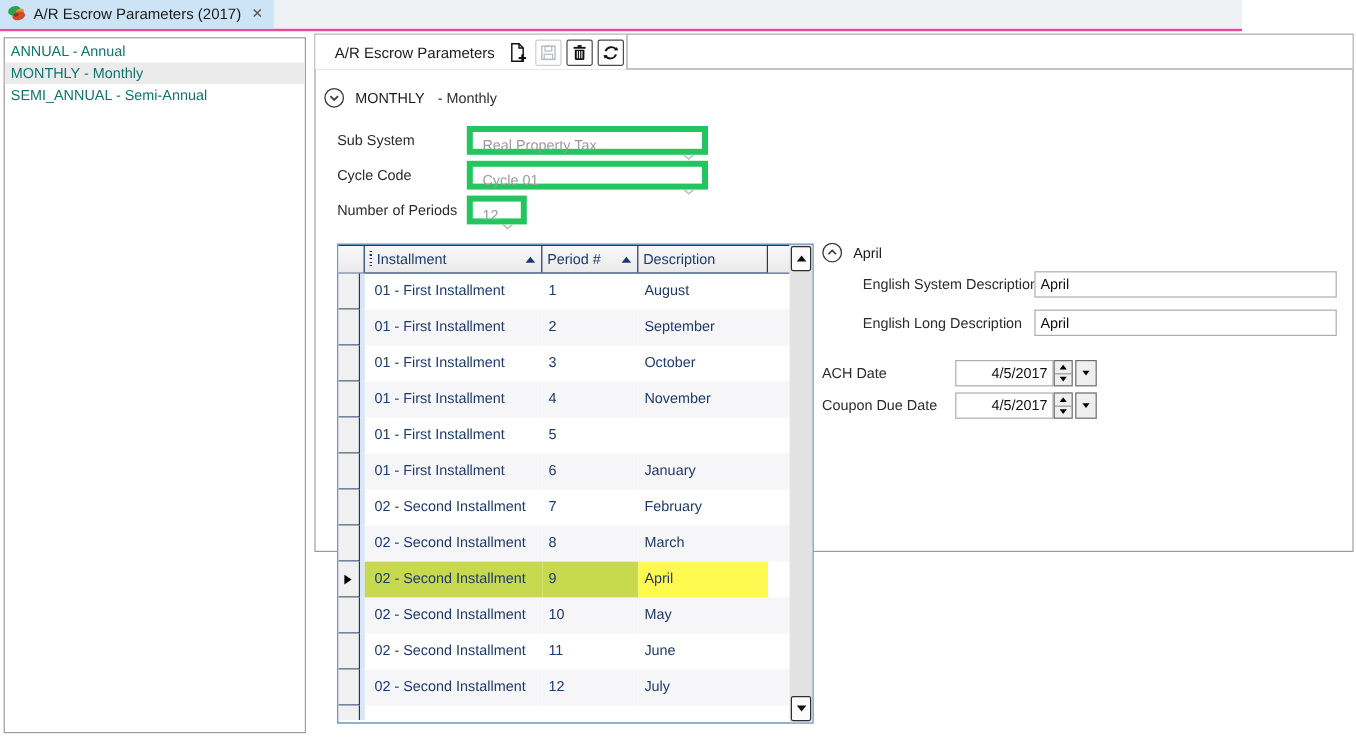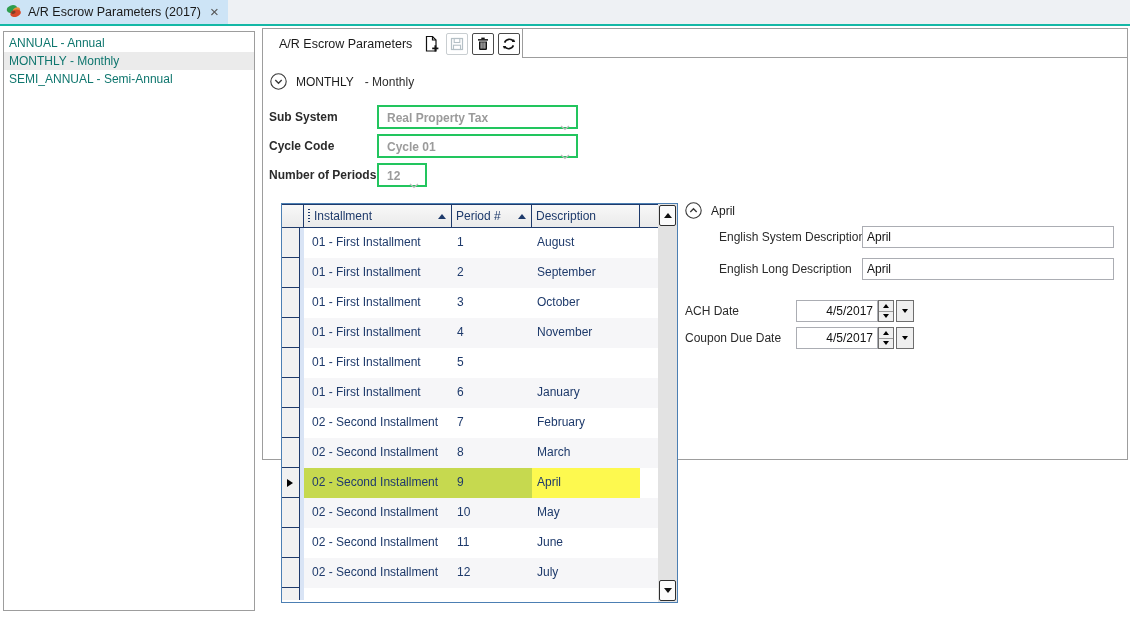--- a/index.html
+++ b/index.html
@@ -4,22 +4,22 @@
 <style>
   * { box-sizing: border-box; }
   html,body { margin:0; padding:0; }
   body {
     width:1130px; height:621px; position:relative; background:#ffffff;
     font-family:"Liberation Sans", sans-serif; font-size:12px; color:#1b1b1b;
     overflow:hidden;
   }
 
   
-  .tab-strip { position:absolute; left:0; top:0; width:1130px; height:26px;
-    background:#eef1f4; border-bottom:2px solid #14b8a6; }
+  .tab-strip { position:absolute; left:0; top:0; width:1035px; height:26px;
+    background:#eef1f4; border-bottom:2px solid #ec4899; }
   .doc-tab { position:absolute; left:0; top:0; height:24px; background:#cde4f6;
     display:flex; align-items:center; gap:6px; padding:0 9px 0 6px; cursor:default; }
   .doc-tab .title { font-size:12.5px; color:#1a1a1a; white-space:nowrap; }
   .doc-tab .close { font-size:15px; line-height:14px; color:#555; margin-left:3px; }
 
   
   .sidebar { position:absolute; left:3px; top:31px; width:252px; height:580px;
     background:#fff; border:1px solid #9d9d9d; padding-top:2px; }
   .sidebar-item { height:18px; line-height:18px; padding-left:5px; color:#0f766e; white-space:nowrap; }
   .sidebar-item.selected { background:#ebebeb; }
@@ -39,23 +39,23 @@
   .tool-btn.boxed { border:1px solid #4a4a4a; border-radius:2px; }
   .tool-btn.boxed.disabled { border-color:#c9ced1; }
   .tool-btn svg { overflow:visible; }
 
   
   .expander-row { position:absolute; display:flex; align-items:center; gap:9px; }
   .circle-btn { width:17px; height:17px; padding:0; border:none; background:transparent; display:flex; }
   .exp-rest { color:#2e2e2e; margin-left:2px; }
 
   
-  .form-row { position:absolute; left:6px; display:flex; align-items:center;font-weight:bold; }
+  .form-row { position:absolute; left:18px; display:flex; align-items:center; }
   .form-label { width:108px; color:#2b2b2b; white-space:nowrap; }
-  .dropdown { position:relative; height:24px; border:2px solid #22c55e; background:#fff;
+  .dropdown { position:relative; height:24px; border:5px solid #22c55e; background:#fff;
     color:#9b9b9b; line-height:22px; padding-left:8px; }
   .dropdown .dd-chev { position:absolute; right:6px; top:9px; }
   .dd-w-lg { width:201px; }
   .dd-w-sm { width:50px; }
 
   
   .grid { position:absolute; left:18px; top:174px; width:397px; height:400px;
     border:1px solid #4c7fb3; background:#fff; color:#1e3a6b; }
   .grid-content { position:absolute; left:0; top:0; right:19px; bottom:0; overflow:hidden; }
   .grid-header { display:flex; height:24px; background:linear-gradient(#f8f8f8,#eaeaea);

